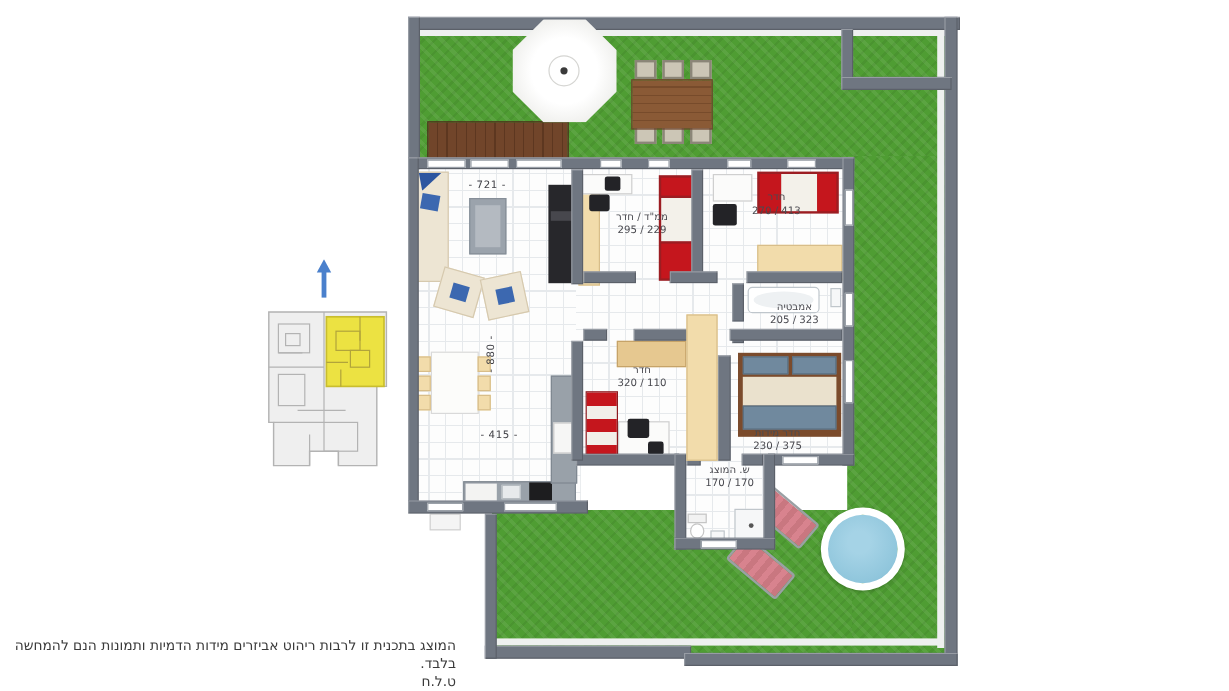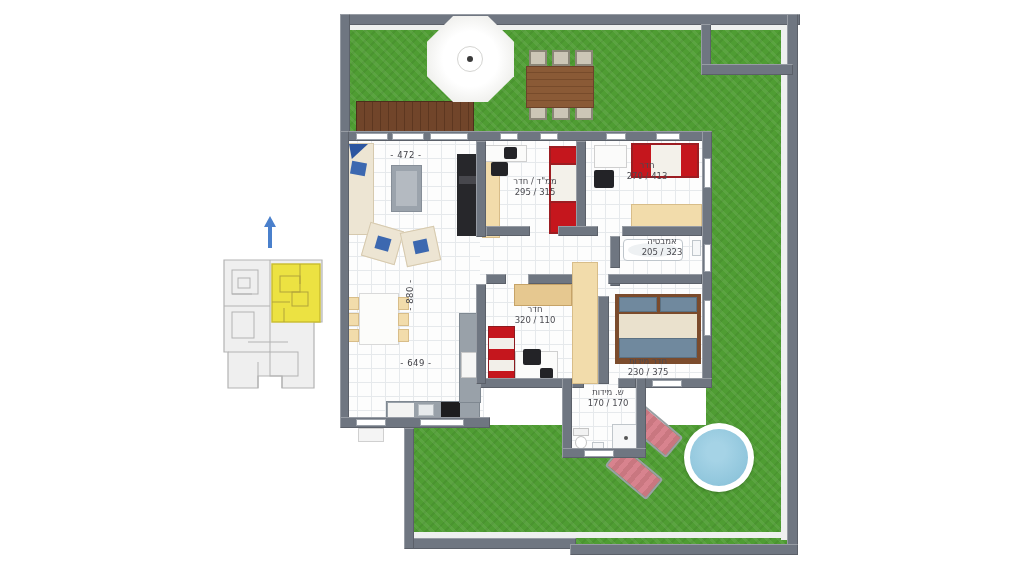--- a/index.html
+++ b/index.html
@@ -218,41 +218,45 @@
 
   <div class="abs z5" style="left:573px;top:428px;width:16px;height:8px;background:#f2f2f2;border:1px solid #c5c5c5;"></div>
   <div class="abs z5" style="left:575px;top:436px;width:12px;height:13px;background:#fff;border:1px solid #c5c5c5;border-radius:50%;"></div>
   <div class="abs whitefx z5" style="left:612px;top:424px;width:26px;height:26px;">
     <div class="abs" style="left:11px;top:11px;width:4px;height:4px;background:#555;border-radius:50%;"></div>
   </div>
   <div class="abs whitefx z5" style="left:592px;top:442px;width:12px;height:9px;"></div>
 
   <div class="abs rlabel" style="left:496px;top:176px;width:78px;">
     <div>ממ"ד / חדר</div>
-    <div>315 / 295</div>
+    <div>229 / 295</div>
   </div>
   <div class="abs rlabel" style="left:612px;top:160px;width:70px;">
     <div>חדר</div>
     <div>413 / 270</div>
   </div>
-  <div class="abs rlabel" style="left:626px;top:236px;width:72px;">
+  <div class="abs rlabel" style="left:626px;top:251px;width:72px;">
     <div>אמבטיה</div>
     <div>323 / 205</div>
   </div>
   <div class="abs rlabel" style="left:498px;top:304px;width:74px;">
     <div>חדר</div>
     <div>110 / 320</div>
   </div>
   <div class="abs rlabel" style="left:604px;top:356px;width:88px;">
     <div>חדר מידות</div>
     <div>375 / 230</div>
   </div>
   <div class="abs rlabel" style="left:574px;top:387px;width:68px;">
-    <div>ש. מידות</div>
+    <div>ש. המוצג</div>
     <div>170 / 170</div>
   </div>
 
-  <div class="abs dim" style="left:380px;top:150px;width:52px;">- 472 -</div>
+  <div class="abs dim" style="left:380px;top:150px;width:52px;">- 721 -</div>
   <div class="abs dim" style="left:384px;top:290px;width:52px;transform:rotate(-90deg);">- 880 -</div>
-  <div class="abs dim" style="left:388px;top:358px;width:56px;">- 649 -</div>
-
+  <div class="abs dim" style="left:388px;top:358px;width:56px;">- 415 -</div>
+
+  <div class="abs disclaimer" style="left:8px;top:531px;width:372px;">
+    <div>המוצג בתכנית זו לרבות ריהוט אביזרים מידות הדמיות ותמונות הנם להמחשה בלבד.</div>
+    <div>ט.ל.ח</div>
+  </div>
 
 </div>
 
 </body></html>

